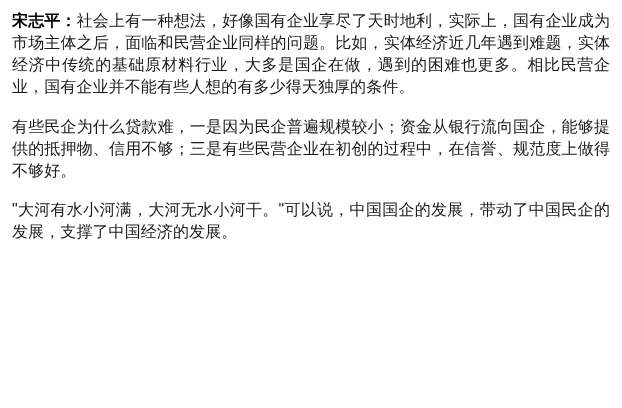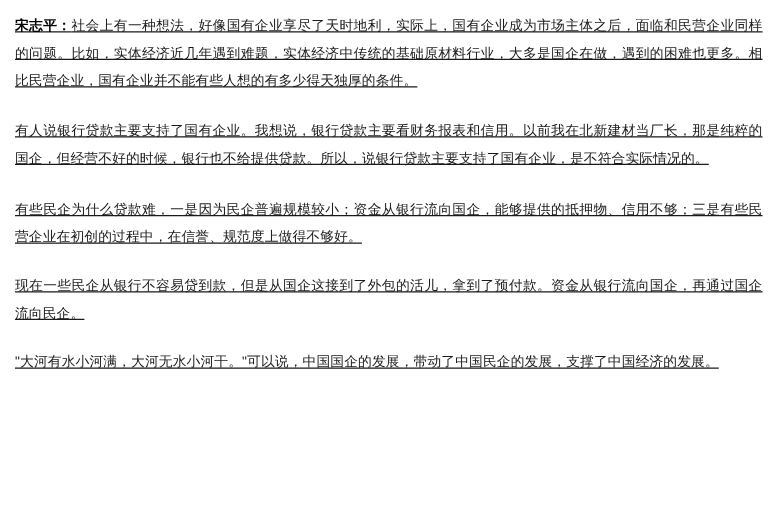--- a/index.html
+++ b/index.html
@@ -15,27 +15,26 @@
     overflow: hidden;
   }
   .page {
     box-sizing: border-box;
     width: 622px;
     height: 408px;
     padding: 10px 12px 0 12px;
     background: #ffffff;
   }
   .para {
-    font-size: 11px;
+    font-size: 16px;
     line-height: 22px;
     color: #1a1a1a;
     text-align: justify;
     margin: 0 0 17px 0;
     letter-spacing: 0.1px;
-    text-decoration: underline;
   }
   .para:last-child {
     margin-bottom: 0;
   }
   .speaker {
     font-weight: bold;
     color: #000000;
   }
   .p-first {
     margin-bottom: 18px;
@@ -44,21 +43,19 @@
     margin-bottom: 19px;
   }
 </style>
 </head>
 <body>
 
 <div class="page">
 
   <p class="para p-first"><span class="speaker"></span><span class="speaker">宋志平：</span><span>社会上有一种想法，好像国有企业享尽了天时地利，实际上，国有企业成为市场主体之后，面临和民营企业同样的问题。比如，实体经济近几年遇到难题，实体经济中传统的基础原材料行业，大多是国企在做，遇到的困难也更多。相比民营企业，国有企业并不能有些人想的有多少得天独厚的条件。</span></p>
 
-  <p class="para p-gap-big"><span>有人说银行贷款主要支持了国有企业。我想说，银行贷款主要看财务报表和信用。以前我在北新建材当厂长，那是纯粹的国企，但经营不好的时候，银行也不给提供贷款。所以，说银行贷款主要支持了国有企业，是不符合实际情况的。</span></p>
 
   <p class="para"><span>有些民企为什么贷款难，一是因为民企普遍规模较小；资金从银行流向国企，能够提供的抵押物、信用不够；三是有些民营企业在初创的过程中，在信誉、规范度上做得不够好。</span></p>
 
-  <p class="para"><span>现在一些民企从银行不容易贷到款，但是从国企这接到了外包的活儿，拿到了预付款。资金从银行流向国企，再通过国企流向民企。</span></p>
 
   <p class="para"><span>"大河有水小河满，大河无水小河干。"可以说，中国国企的发展，带动了中国民企的发展，支撑了中国经济的发展。</span></p>
 
 </div>
 
 </body></html>

